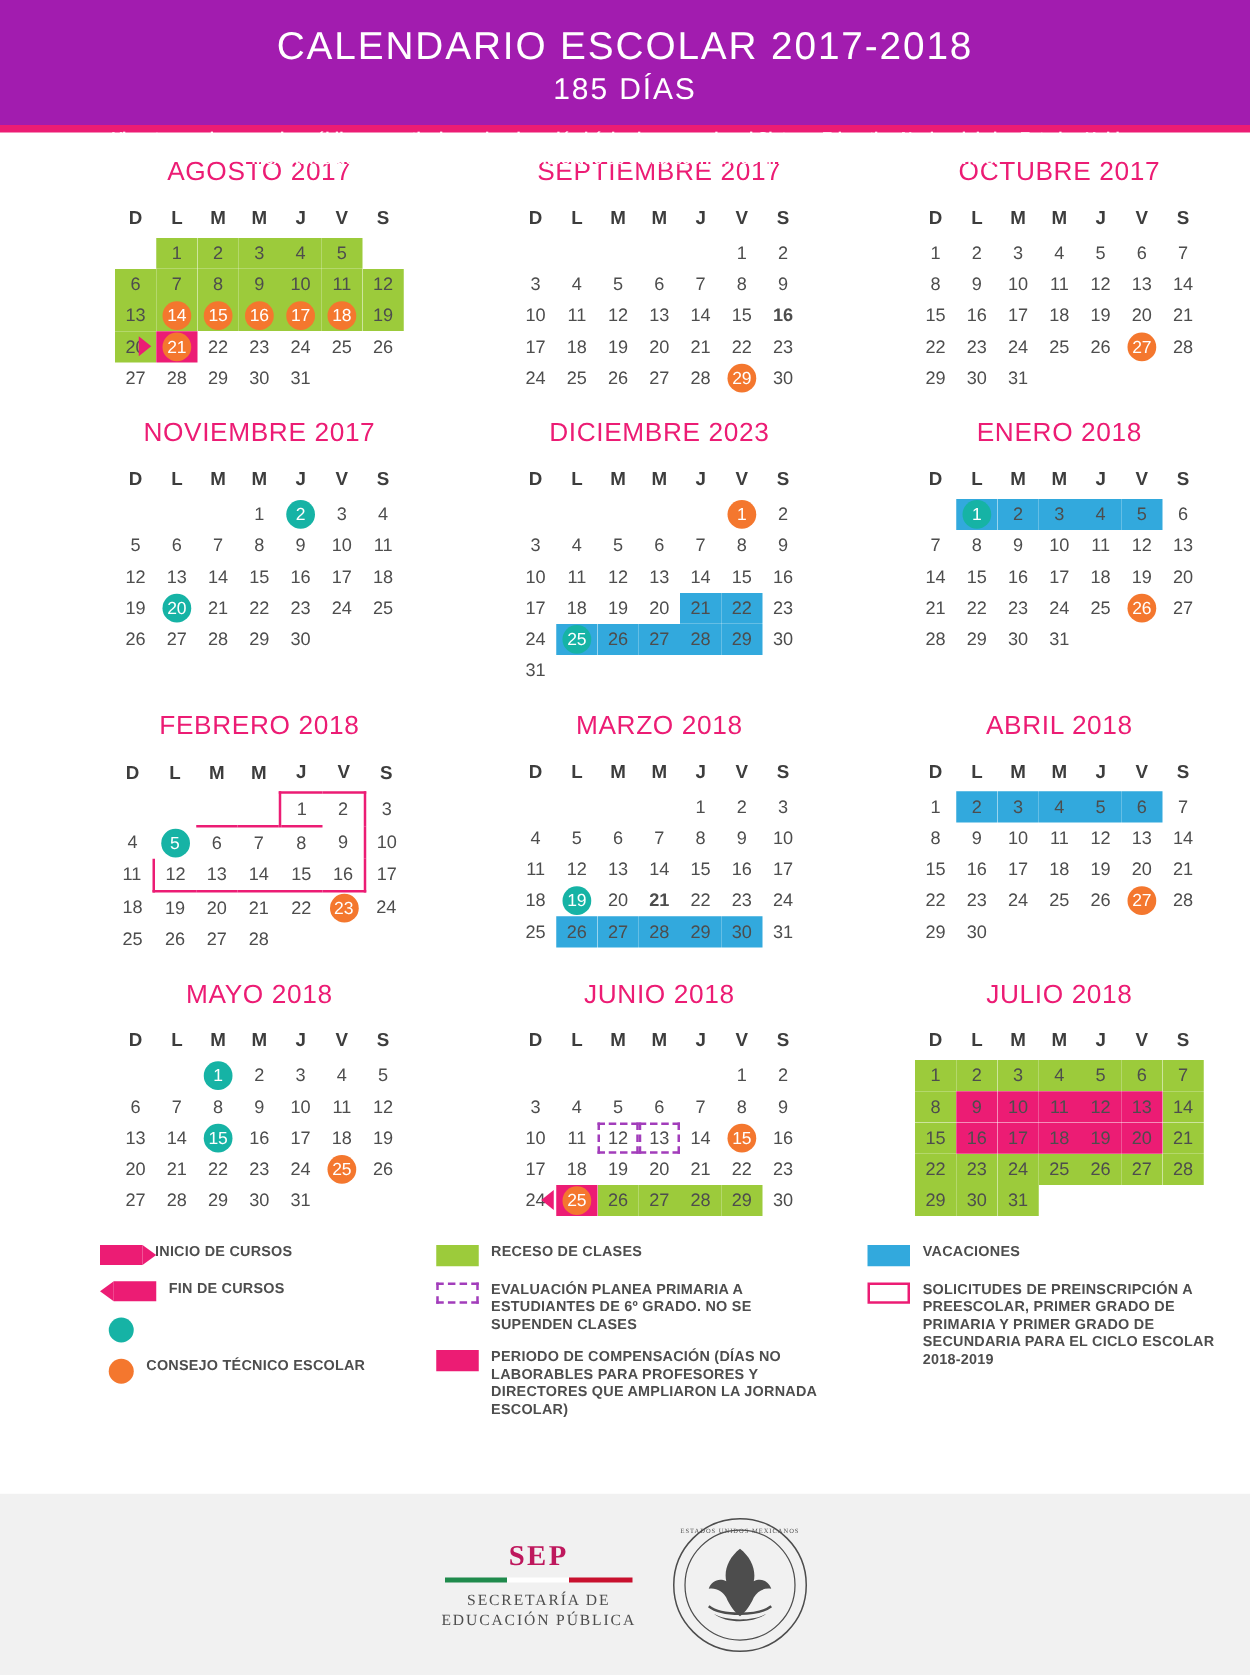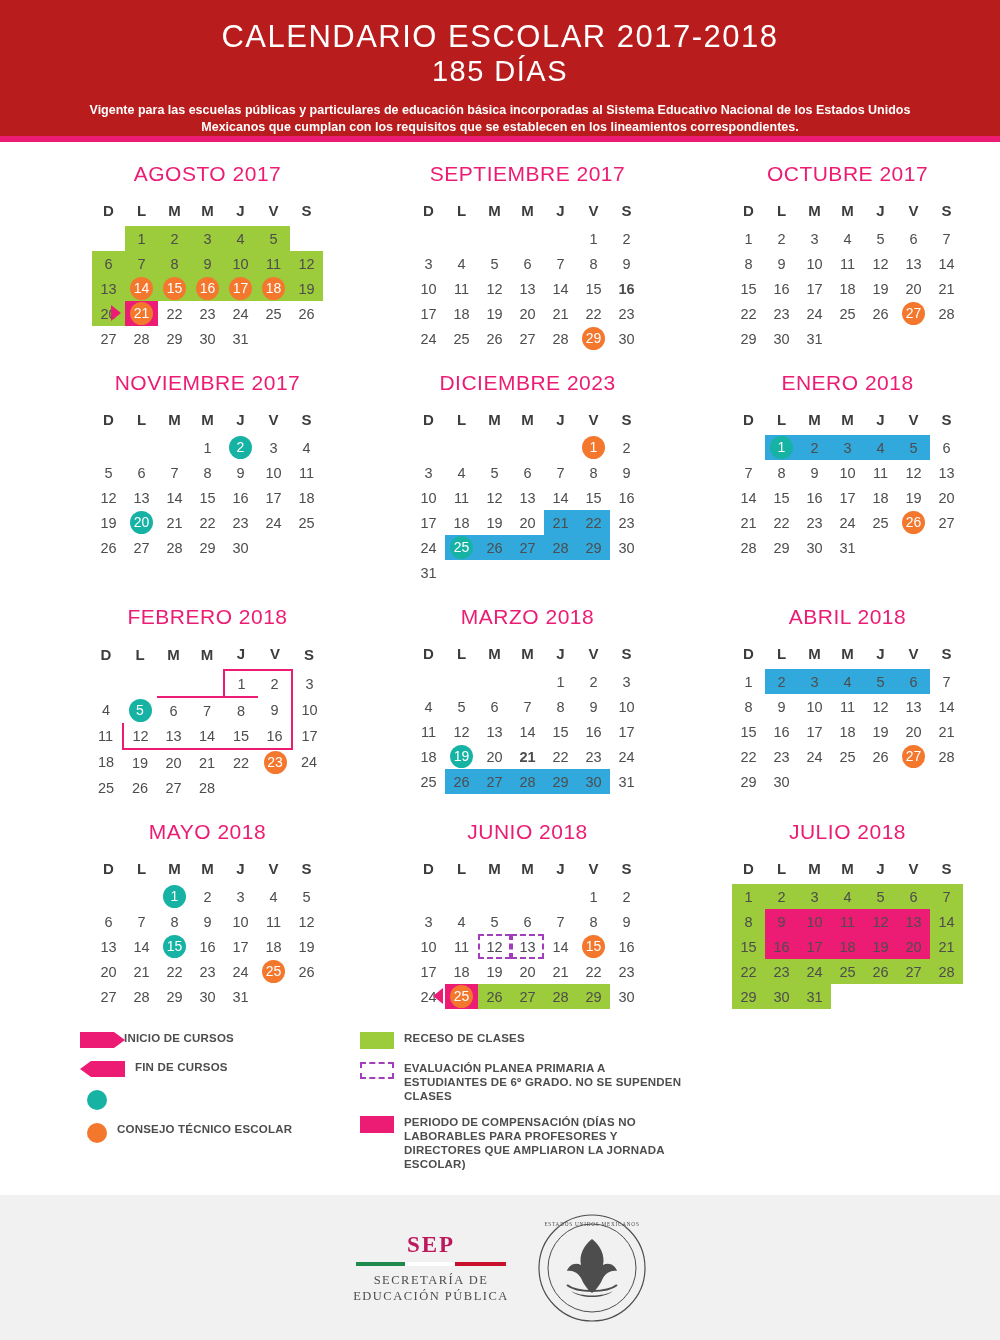--- a/index.html
+++ b/index.html
@@ -6,39 +6,39 @@
   body{
     width:1000px;height:1340px;
     background:#ffffff;
     font-family:"Liberation Sans", sans-serif;
     color:#3b3b3b;
     position:relative;
     overflow:hidden;
   }
   
   #header{
-    background:#b91c1c;
-    height:136px;
+    background:#a21caf;
+    height:100px;
     width:1000px;
     position:relative;
     box-sizing:border-box;
     padding-top:18px;
   }
   #header .title{
     text-align:center;
     color:#ffffff;
     font-size:31px;
     letter-spacing:1.5px;
     font-weight:normal;
     line-height:37px;
   }
   #header .subtitle{
     text-align:center;
     color:#ffffff;
-    font-size:29px;
+    font-size:24px;
     letter-spacing:1.5px;
     line-height:33px;
   }
   #header .legal{
     margin:14px auto 0 auto;
     width:850px;
     text-align:center;
     color:#ffffff;
     font-size:12.5px;
     line-height:17px;
@@ -960,20 +960,30 @@
     <div class="legitem">
       <div class="sw sw-dashed"></div>
       <div class="legtext">EVALUACIÓN PLANEA PRIMARIA A ESTUDIANTES DE 6º GRADO. NO SE SUPENDEN CLASES</div>
     </div>
     <div class="legitem">
       <div class="sw sw-pinkbox"></div>
       <div class="legtext">PERIODO DE COMPENSACIÓN (DÍAS NO LABORABLES PARA PROFESORES Y DIRECTORES QUE AMPLIARON LA JORNADA ESCOLAR)</div>
     </div>
   </div>
 
+  <div class="legcol c">
+    <div class="legitem">
+      <div class="sw sw-blue"></div>
+      <div class="legtext">VACACIONES</div>
+    </div>
+    <div class="legitem">
+      <div class="sw sw-pinkline"></div>
+      <div class="legtext">SOLICITUDES DE PREINSCRIPCIÓN A PREESCOLAR, PRIMER GRADO DE PRIMARIA Y PRIMER GRADO DE SECUNDARIA PARA EL CICLO ESCOLAR 2018-2019</div>
+    </div>
+  </div>
 </div>
 
 <div id="footer">
   <div class="sepblock">
     <div class="sepleft">
       <div class="sepword">SEP</div>
       <div class="sepline"></div>
       <div class="seplines">
         <div class="sepsub">SECRETARÍA DE</div>
         <div class="sepsub">EDUCACIÓN PÚBLICA</div>

